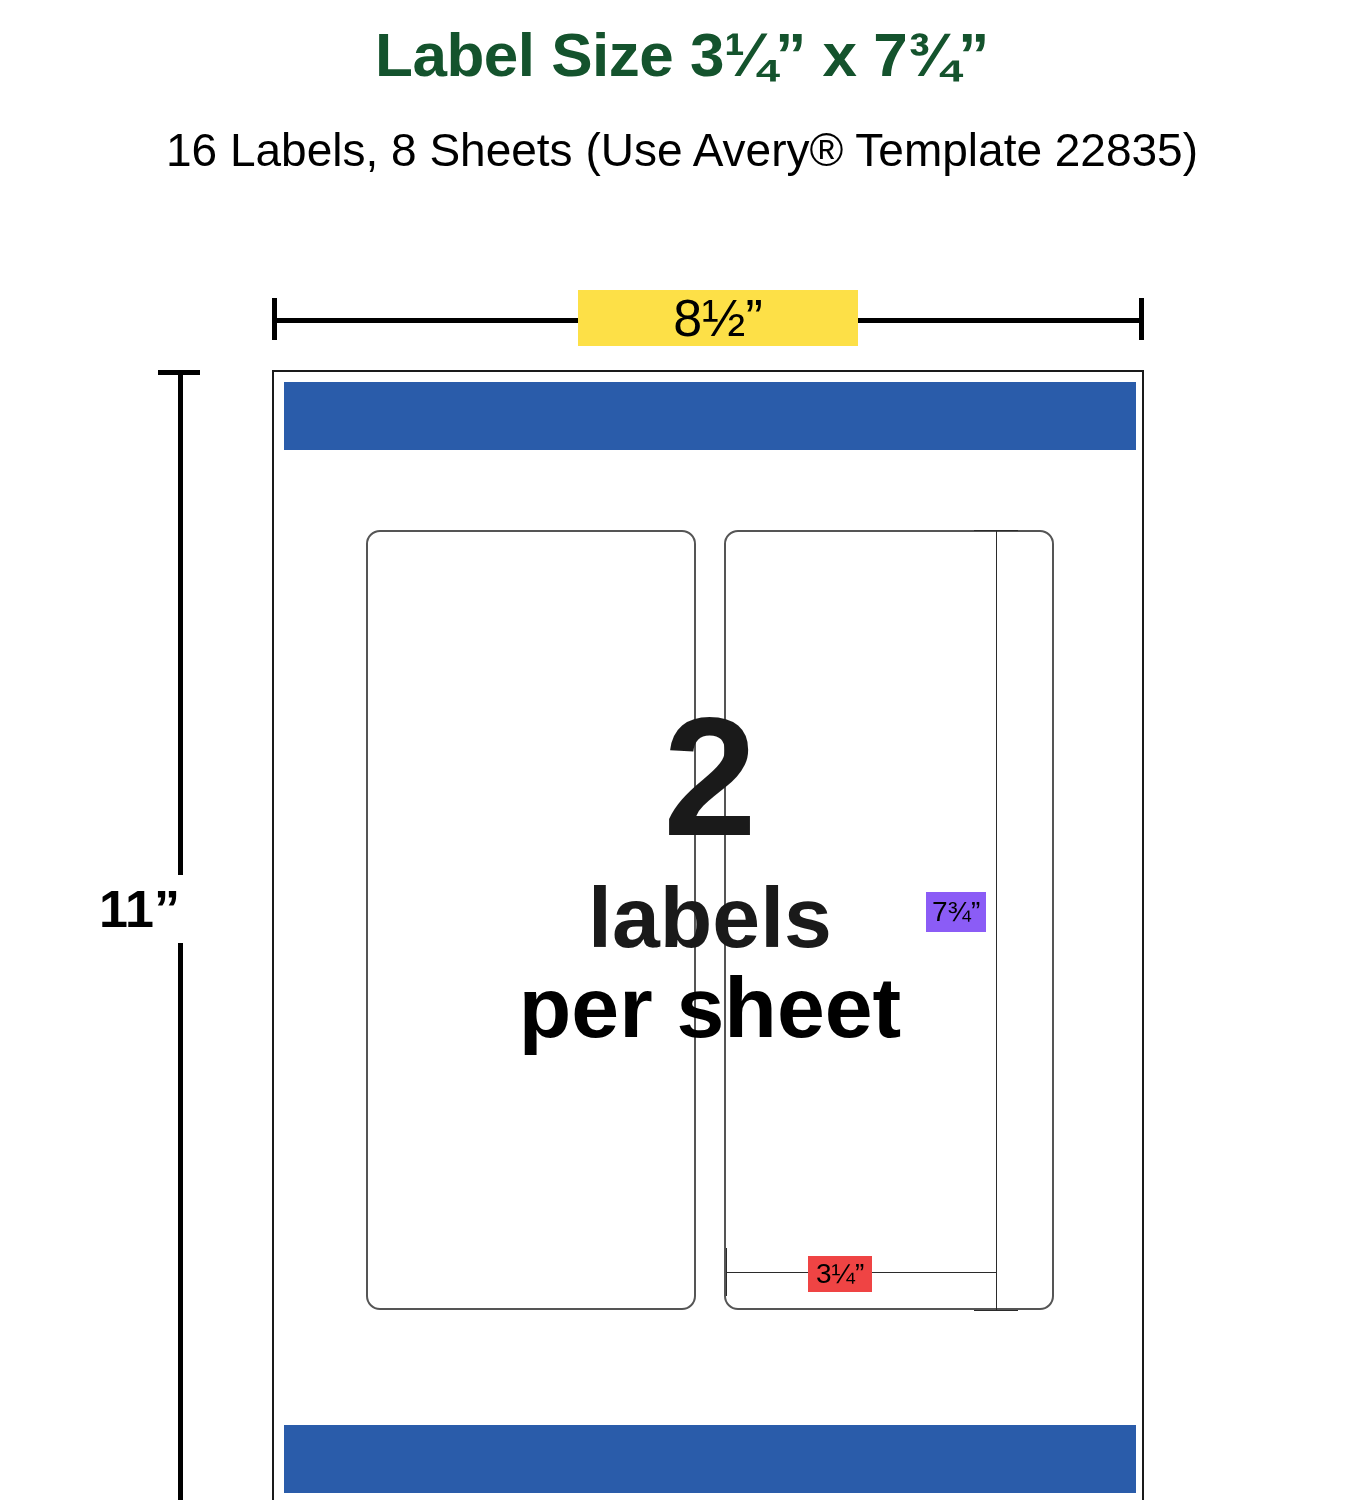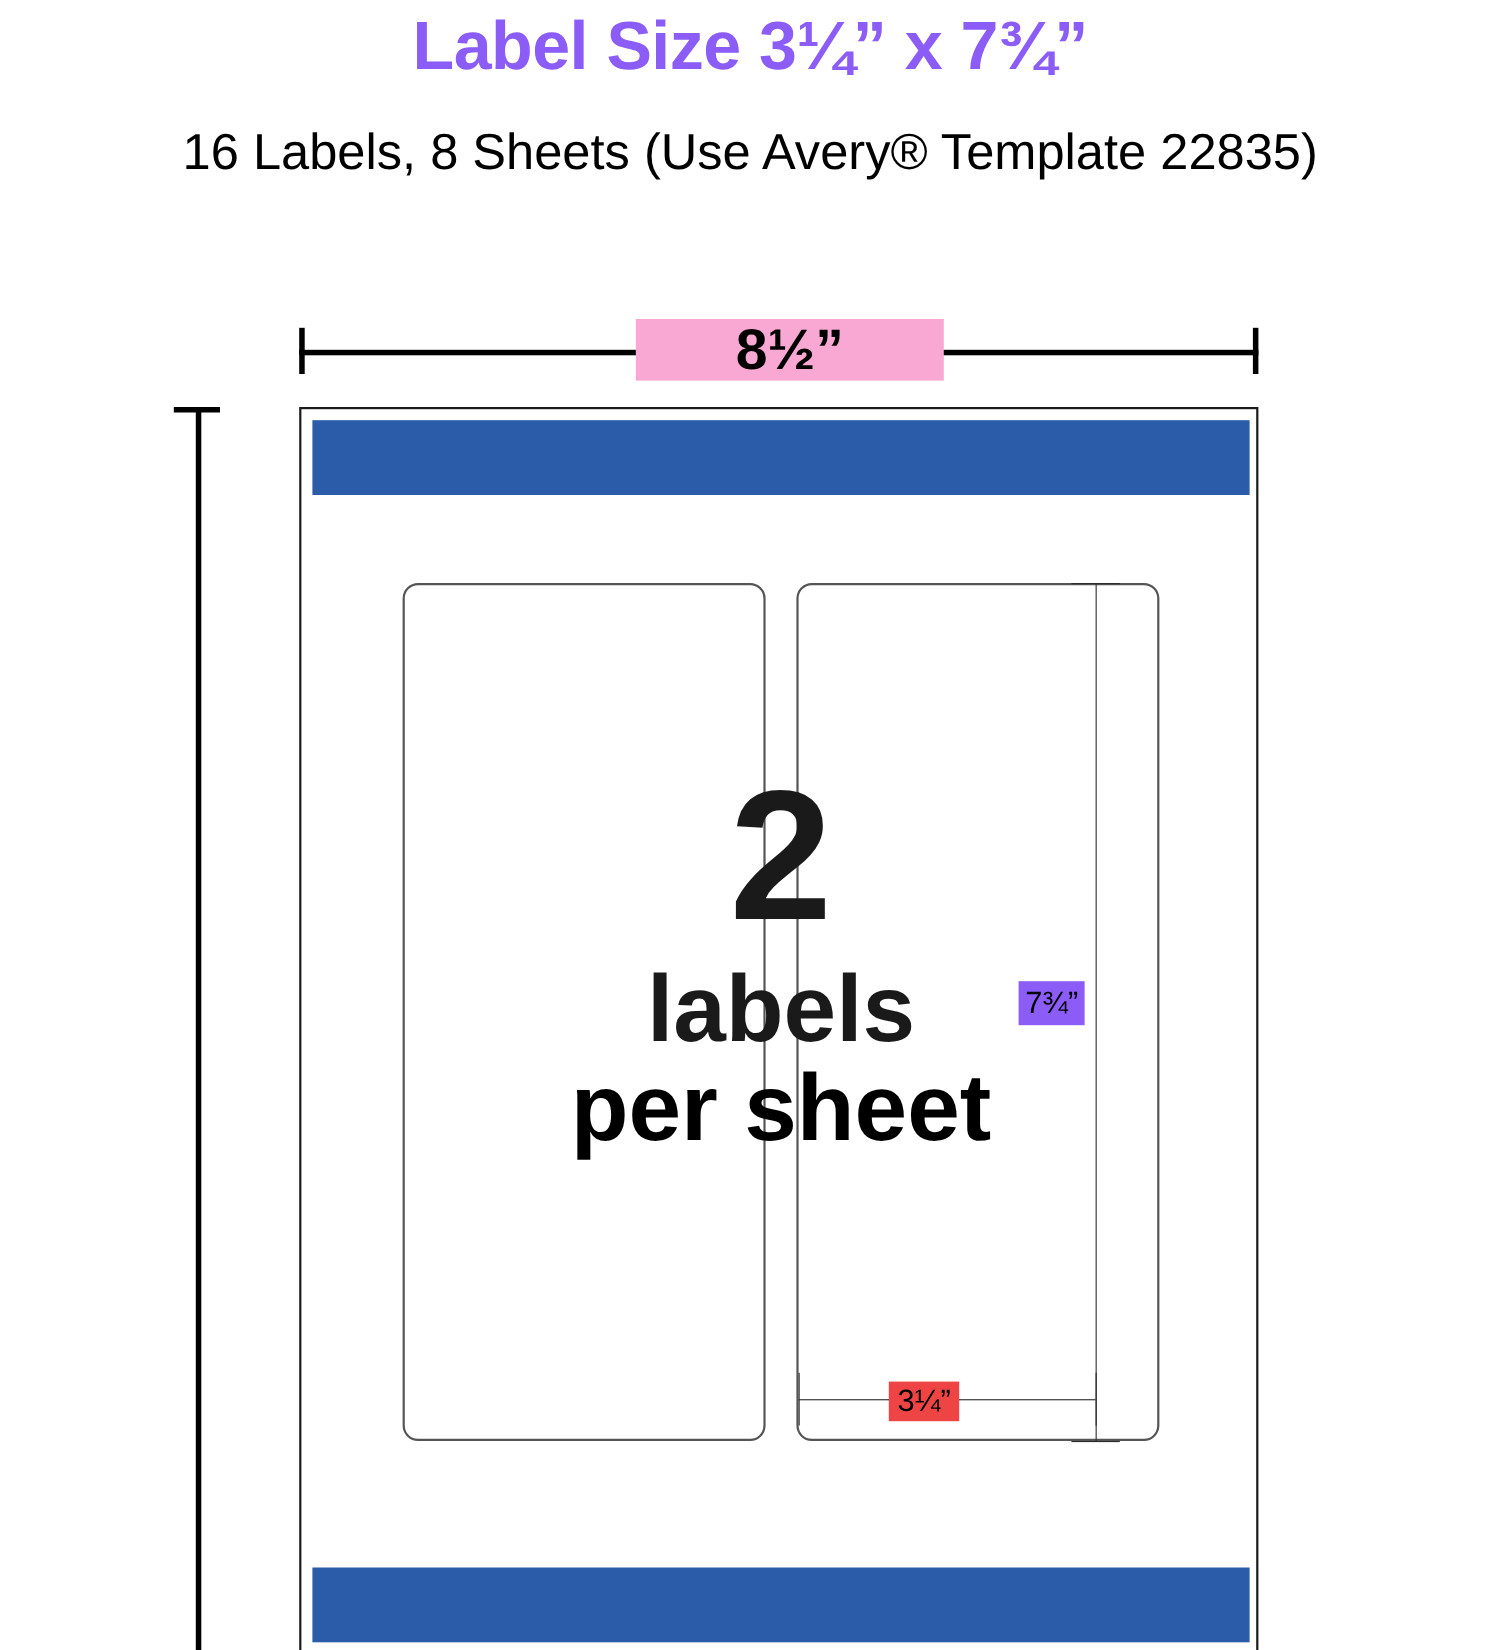--- a/index.html
+++ b/index.html
@@ -20,24 +20,24 @@
   #header {
     position: absolute;
     top: 0;
     left: 0;
     width: 1364px;
     text-align: center;
   }
   #title {
     font-size: 62px;
     font-weight: bold;
-    color: #8b5cf6;
+    color: #14532d;
     letter-spacing: -0.5px;
     line-height: 1.0;
-    margin-top: 12px;
+    margin-top: 24px;
     white-space: nowrap;
   }
   #subtitle {
     font-size: 46px;
     color: #000000;
     line-height: 1.0;
     margin-top: 41px;
     white-space: nowrap;
   }
 
@@ -212,22 +212,22 @@
   }
   #dim-width .cap.left  { left: 0; }
   #dim-width .cap.right { right: 0; }
   #dim-width .dim-text {
     position: absolute;
     left: 306px;
     top: 0;
     width: 260px;
     text-align: center;
     font-size: 52px;
-    font-weight: bold;
-    background: #f9a8d4;
+    font-weight: normal;
+    background: #fde047;
     padding: 0 10px;
     line-height: 56px;
     white-space: nowrap;
   }
 
   
   #dim-height {
     position: absolute;
     left: 130px;
     top: 120px;
@@ -277,20 +277,21 @@
     <div class="arrow-line"></div>
     <div class="cap left"></div>
     <div class="cap right"></div>
     <div class="dim-text">8½”</div>
   </div>
 
   <div id="dim-height">
     <div class="arrow-line"></div>
     <div class="cap top"></div>
 
+    <div class="dim-text">11”</div>
   </div>
 
   <div id="sheet">
     <div class="blue-band" id="band-top"></div>
     <div class="blue-band" id="band-bottom"></div>
 
     <div class="label-cell" id="label-left"></div>
     <div class="label-cell" id="label-right"></div>
 
     <div class="guide-v" id="h-guide"></div>

